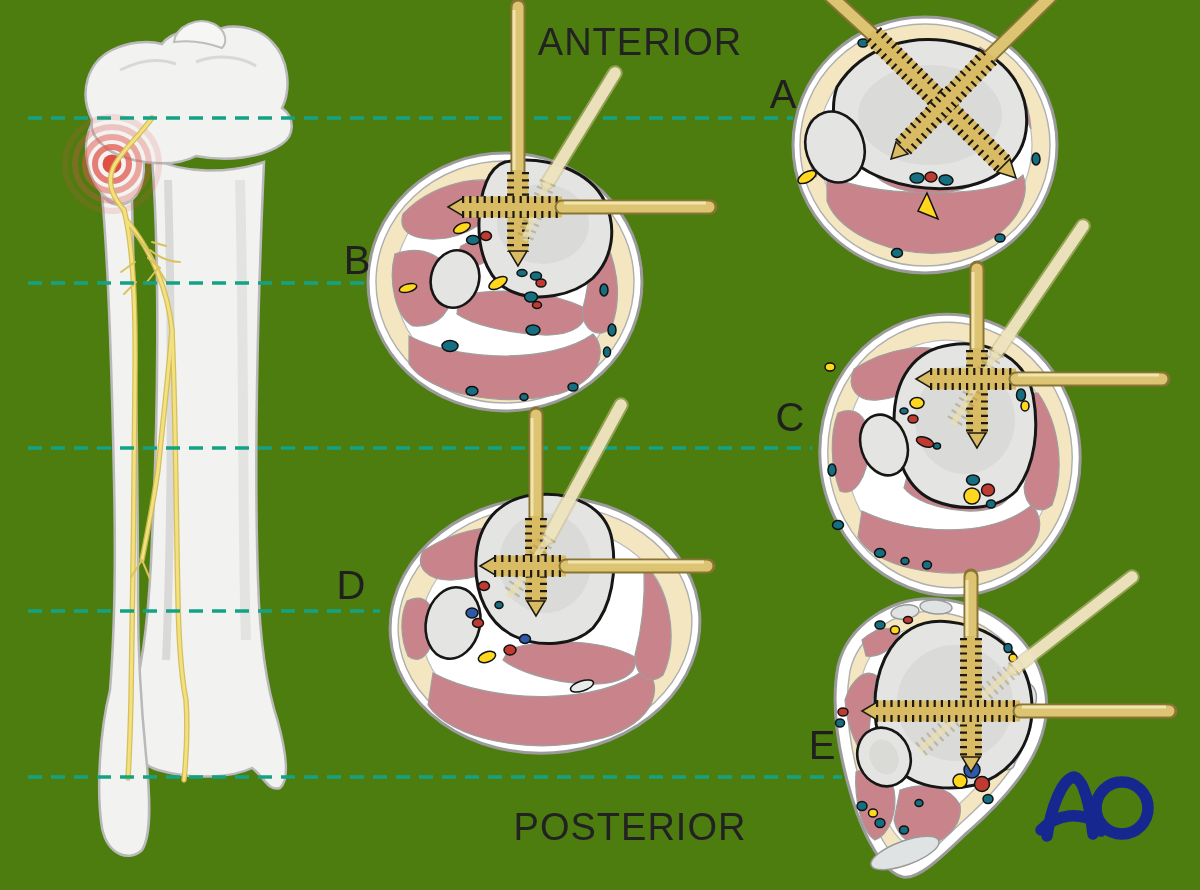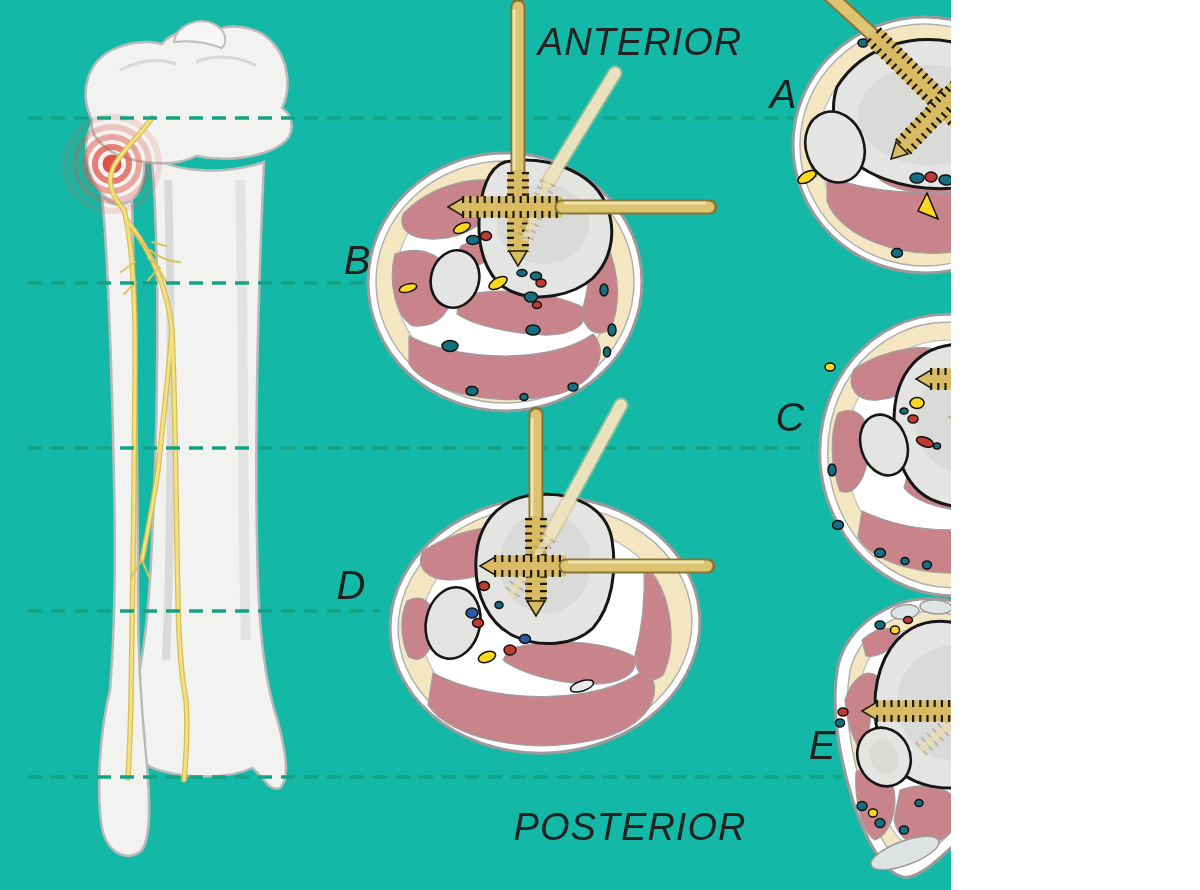--- a/index.html
+++ b/index.html
@@ -1,17 +1,17 @@
 <!DOCTYPE html>
 <html><head>
 <meta charset="utf-8">
 <style>
   html,body{margin:0;padding:0;background:#ffffff;}
-  .stage{position:relative;width:951px;height:890px;background:#14b8a6;overflow:hidden;
-         font-family:"Liberation Sans", sans-serif;font-style:italic;}
+  .stage{position:relative;width:1200px;height:890px;background:#4d7c0f;overflow:hidden;
+         font-family:"Liberation Sans", sans-serif;}
   svg{display:block}
   .cap{font-family:"Liberation Sans", sans-serif;font-size:38px;fill:#222222;letter-spacing:1px;}
   .letter{font-family:"Liberation Sans", sans-serif;font-size:40px;fill:#1f1f1f;}
 </style>
 </head>
 <body>
 
 <div class="stage">
 <svg width="1200" height="890" viewBox="0 0 1200 890">
 

